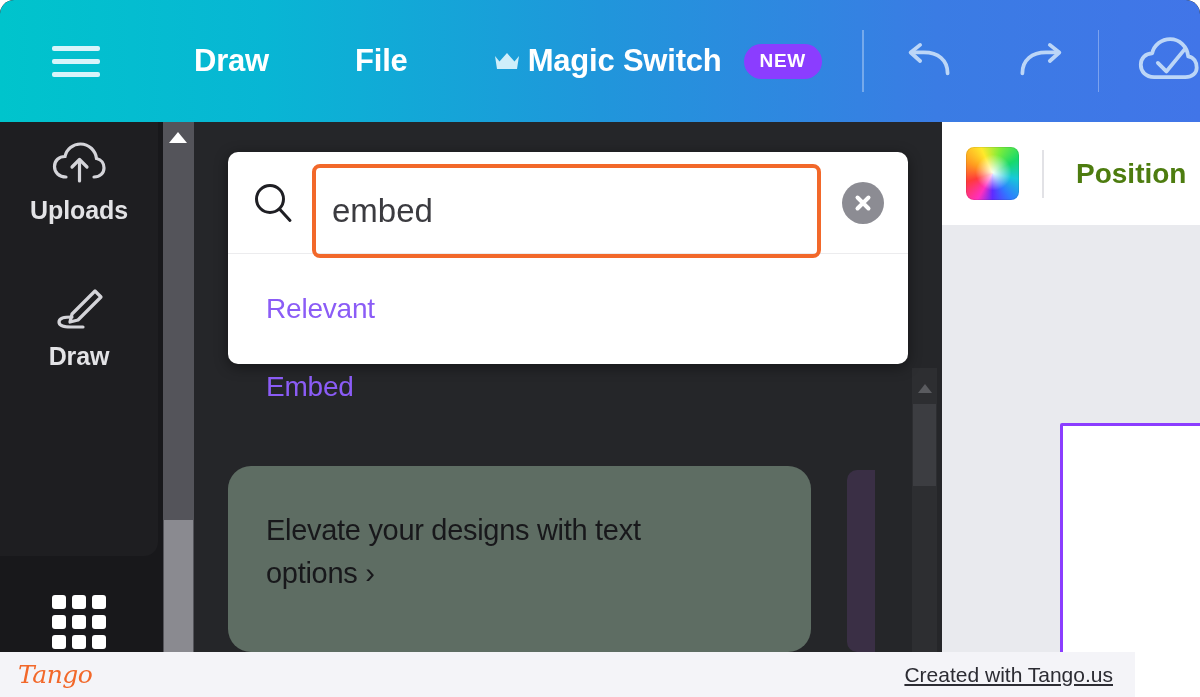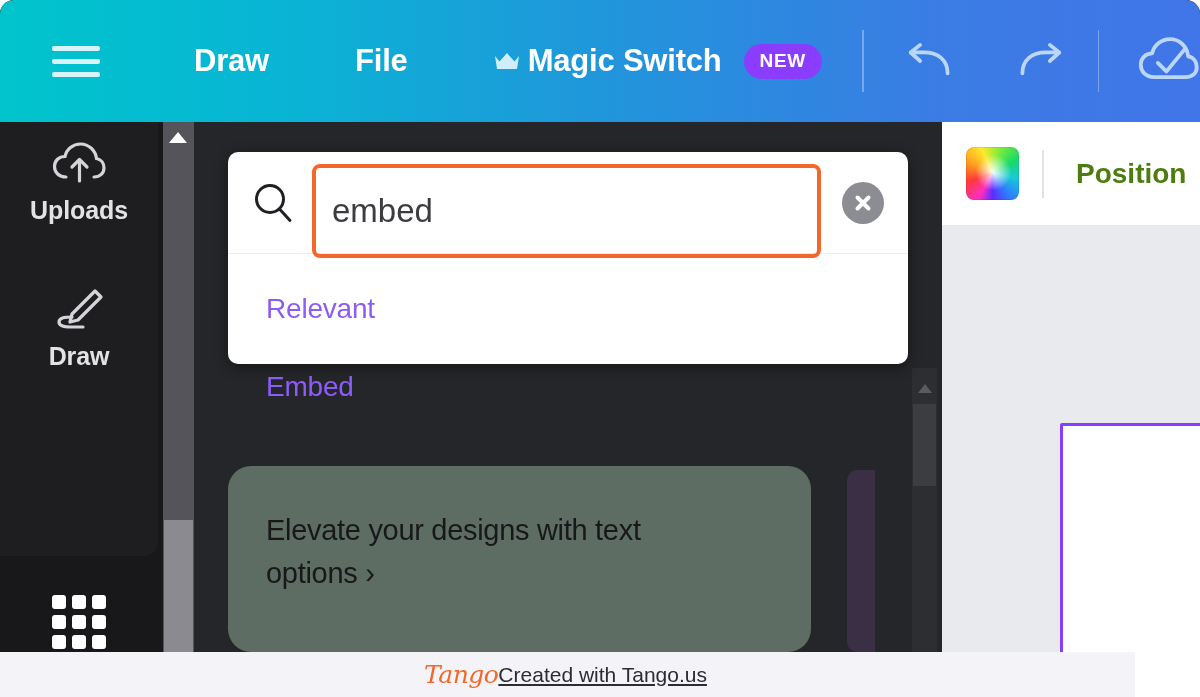--- a/index.html
+++ b/index.html
@@ -319,21 +319,21 @@
     border: 3px solid #8b3dff;
     border-radius: 2px;
   }
 
   
   #bottom-bar {
     position: absolute;
     left: 0; top: 652px;
     width: 1135px; height: 45px;
     background: #f4f4f8;
-    display: flex; align-items: center; justify-content: center;
+    display: flex; align-items: center; justify-content: space-between;
   }
   #tango-logo {
     margin-left: 18px;
     font-family: "DejaVu Serif", serif;
     font-style: italic;
     font-size: 25px;
     color: #f2682a;
     letter-spacing: -0.5px;
   }
   #tango-credit {

